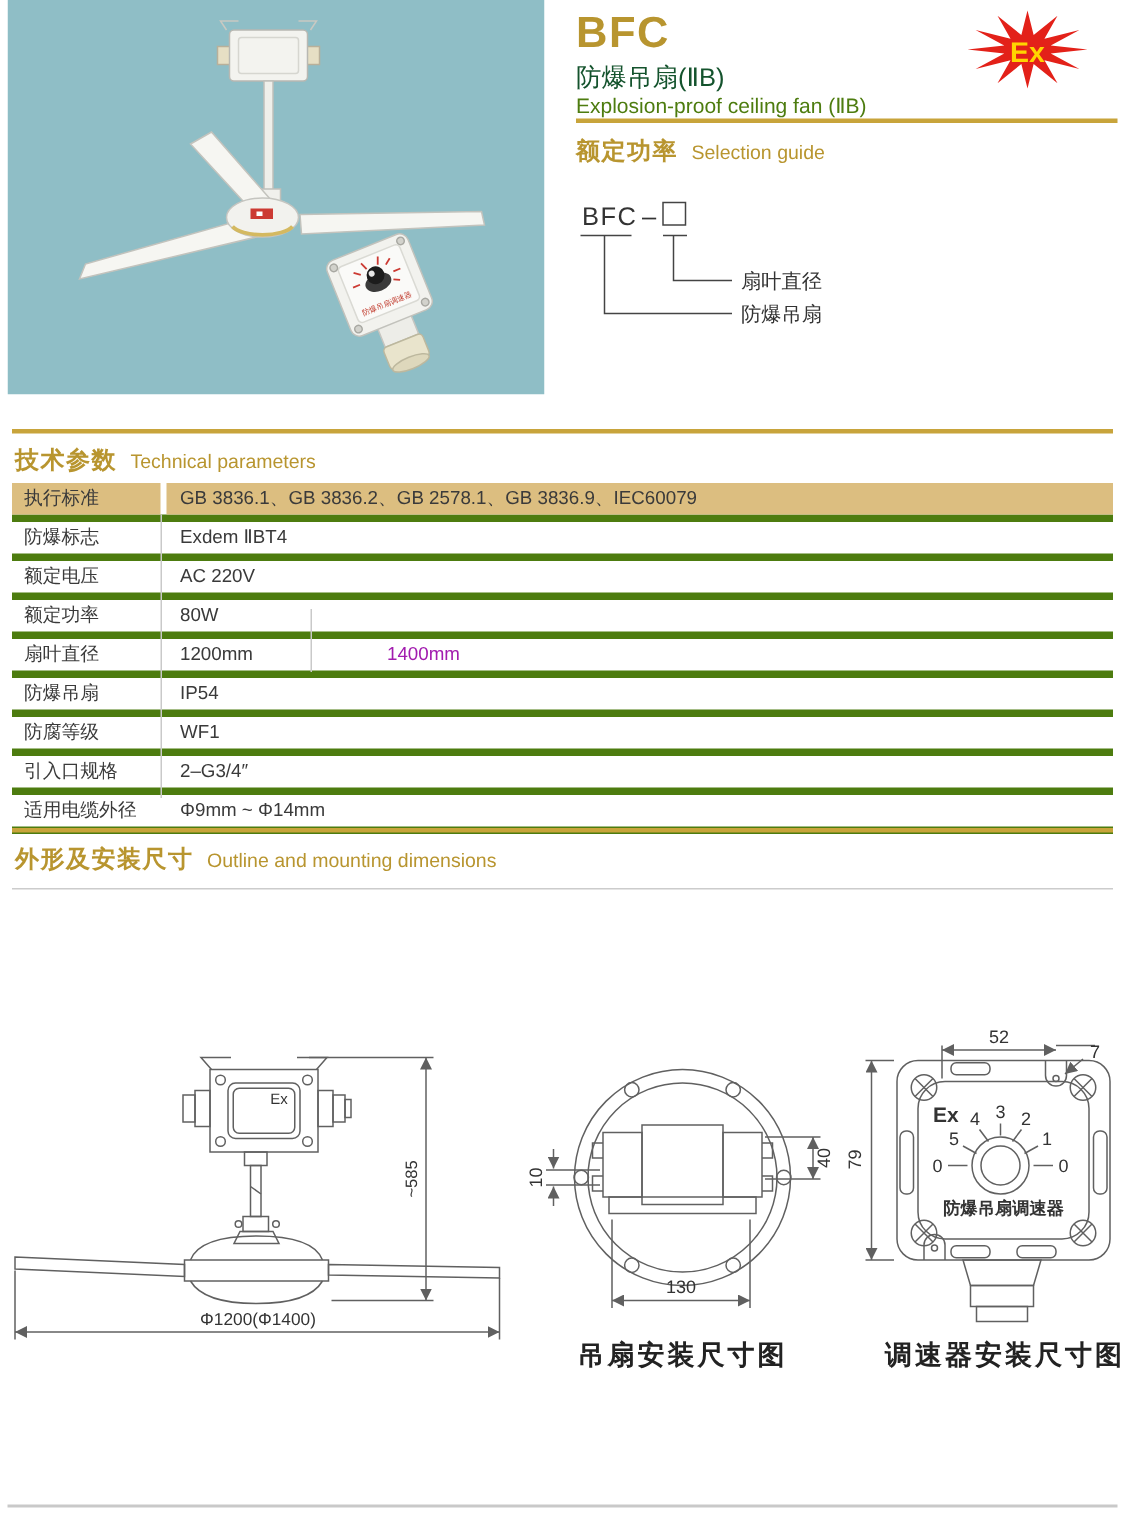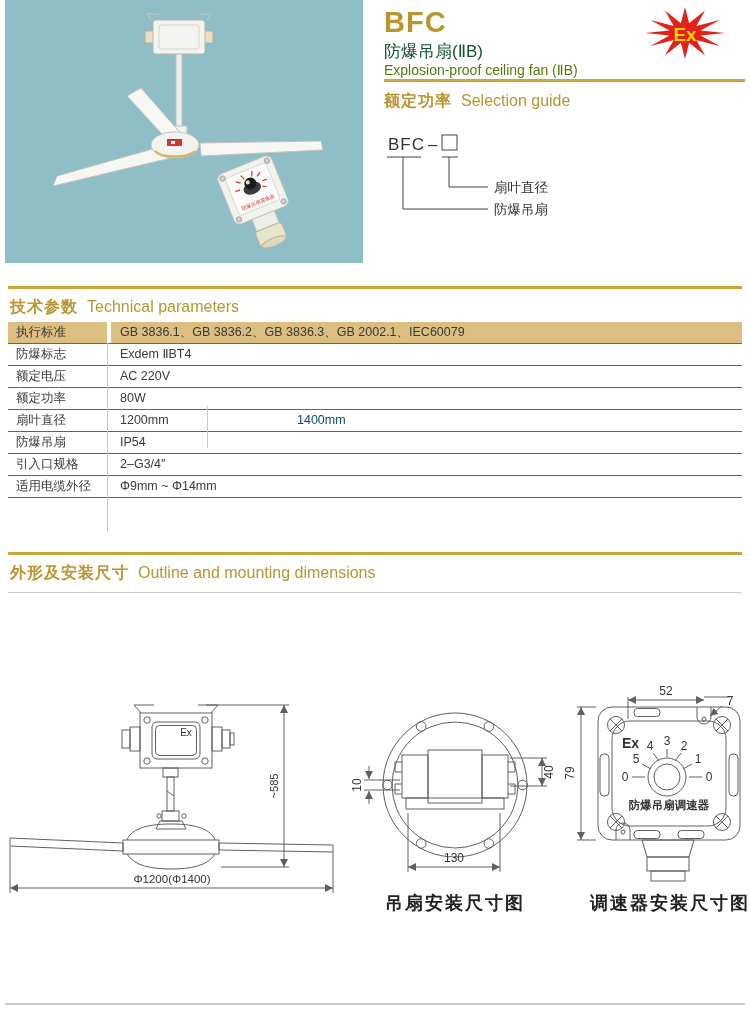--- a/index.html
+++ b/index.html
@@ -6,27 +6,27 @@
   #page{position:relative;width:750px;height:1015px;background:#fff;overflow:hidden;
         font-family:"Liberation Sans",sans-serif;color:#333;}
   .abs{position:absolute;}
   
   .title{left:384px;top:6px;font-size:29px;font-weight:bold;color:#b8952f;letter-spacing:1px;}
   .sub-cn{left:384px;top:40px;font-size:17px;color:#14532d;}
   .sub-en{left:384px;top:62px;font-size:14px;color:#4d7c0f;}
   .rule-gold{background:#c8a43b;height:3px;}
   .rule-gray{background:#cccccc;height:1px;}
   .sec-head .cn{font-size:16px;font-weight:bold;color:#b8952f;letter-spacing:1px;}
-  .sec-head .en{font-size:16px;color:#b8952f;margin-left:9px;}
+  .sec-head .en{font-size:13px;color:#b8952f;margin-left:9px;}
   
   #ptable{left:8px;top:322px;width:734px;}
-  .trow{position:relative;height:21px;border-bottom:1px solid #4d7c0f;font-size:12.5px;}
+  .trow{position:relative;height:21px;border-bottom:5px solid #4d7c0f;font-size:12.5px;}
   .trow .cell-label{position:absolute;left:8px;top:0;line-height:21px;width:95px;color:#3a3a3a;}
   .trow .cell-value{position:absolute;left:112px;top:0;line-height:21px;color:#3a3a3a;}
-  .trow .cell-value2{position:absolute;left:250px;top:0;line-height:21px;color:#0c4a6e;margin-left:39px;}
+  .trow .cell-value2{position:absolute;left:250px;top:0;line-height:21px;color:#a21caf;}
   .tanbg{position:absolute;top:0;height:21px;background:#dcbe80;}
   .vsep{position:absolute;width:1px;background:#c9c9c9;}
   .caption{font-size:18px;font-weight:bold;color:#222;text-align:center;letter-spacing:2px;}
   svg text{font-family:"Liberation Sans",sans-serif;}
 </style>
 </head>
 <body>
 
 <div id="page">
 
@@ -104,21 +104,21 @@
   <div class="abs rule-gold" style="left:8px;top:286px;width:734px;"></div>
   <div class="abs sec-head" style="left:10px;top:297px;text-align:center;">
     <span class="cn">技术参数</span><span class="en">Technical parameters</span>
   </div>
 
   <div id="ptable" class="abs">
     <div class="trow">
       <div class="tanbg" style="left:0;width:99px;"></div>
       <div class="tanbg" style="left:103px;width:631px;"></div>
       <div class="cell-label">执行标准</div>
-      <div class="cell-value">GB 3836.1、GB 3836.2、GB 3836.3、GB 2002.1、IEC60079</div>
+      <div class="cell-value">GB 3836.1、GB 3836.2、GB 2578.1、GB 3836.9、IEC60079</div>
     </div>
     <div class="trow">
       <div class="cell-label">防爆标志</div>
       <div class="cell-value">Exdem ⅡBT4</div>
     </div>
     <div class="trow">
       <div class="cell-label">额定电压</div>
       <div class="cell-value">AC 220V</div>
     </div>
     <div class="trow">
@@ -126,20 +126,24 @@
       <div class="cell-value">80W</div>
     </div>
     <div class="trow">
       <div class="cell-label">扇叶直径</div>
       <div class="cell-value">1200mm</div>
       <div class="cell-value2">1400mm</div>
     </div>
     <div class="trow">
       <div class="cell-label">防爆吊扇</div>
       <div class="cell-value">IP54</div>
+    </div>
+    <div class="trow">
+      <div class="cell-label">防腐等级</div>
+      <div class="cell-value">WF1</div>
     </div>
     <div class="trow">
       <div class="cell-label">引入口规格</div>
       <div class="cell-value">2–G3/4″</div>
     </div>
     <div class="trow">
       <div class="cell-label">适用电缆外径</div>
       <div class="cell-value">Φ9mm ~ Φ14mm</div>
     </div>
     <div class="vsep" style="left:99px;top:21px;height:189px;"></div>

